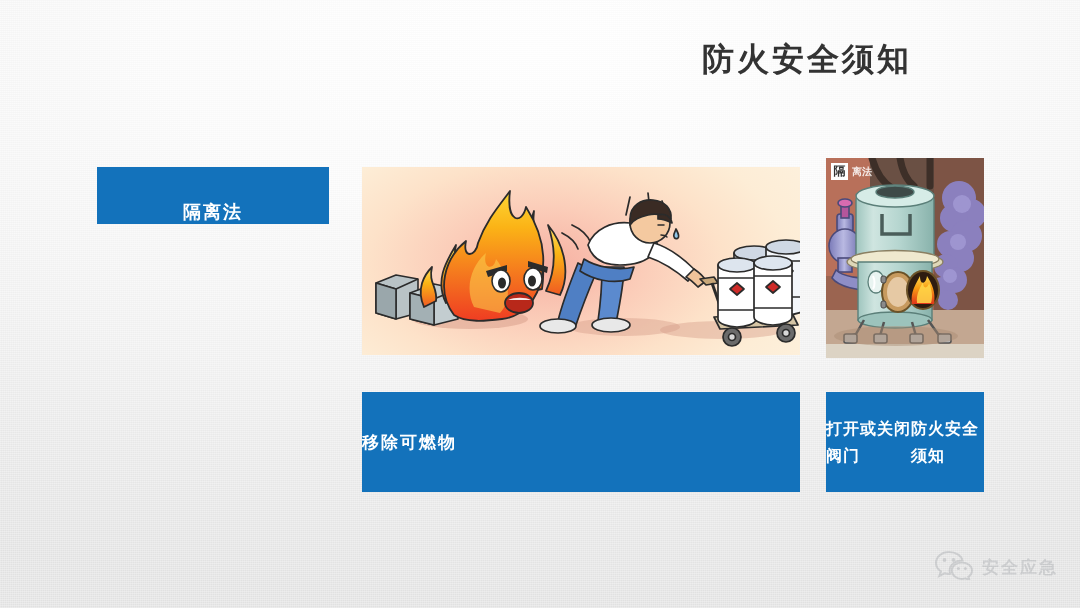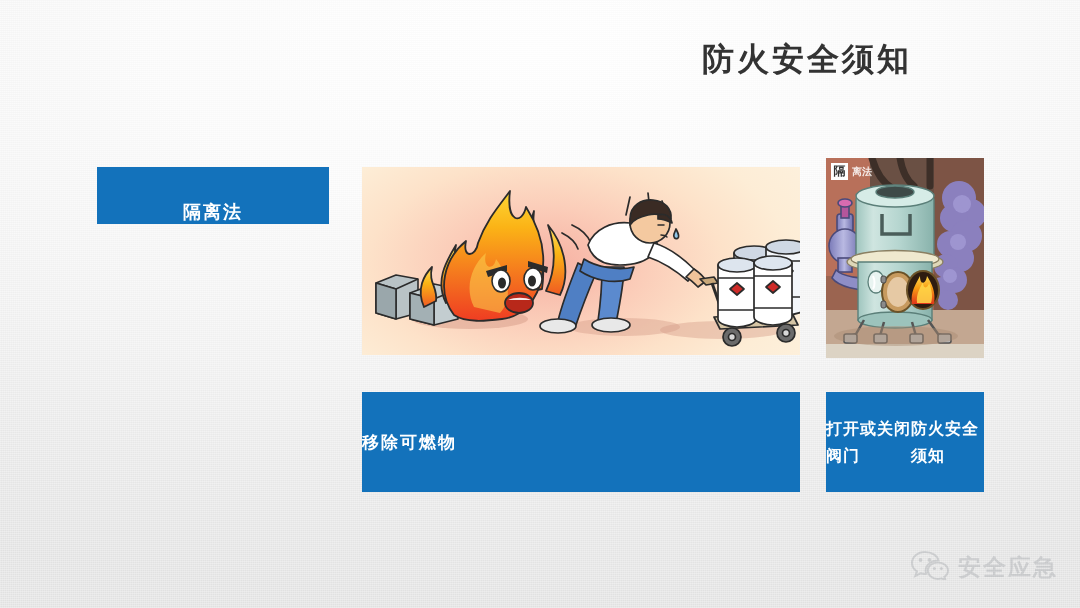--- a/index.html
+++ b/index.html
@@ -87,21 +87,21 @@
     font-size:16px; font-weight:bold; letter-spacing:1px; line-height:27px;
   }
 
   
   #watermark {
     position:absolute; right:22px; bottom:24px;
     display:flex; align-items:center; gap:9px;
     opacity:.30;
   }
   #watermark .wm-text {
-    font-size:23px; font-weight:bold; color:#8e9298; letter-spacing:2px;
+    font-size:17px; font-weight:bold; color:#8e9298; letter-spacing:2px;
   }
 </style>
 </head>
 <body>
 
 <div id="slide">
 
   <div id="noise"></div>
 
   <div id="title">防火安全须知</div>

